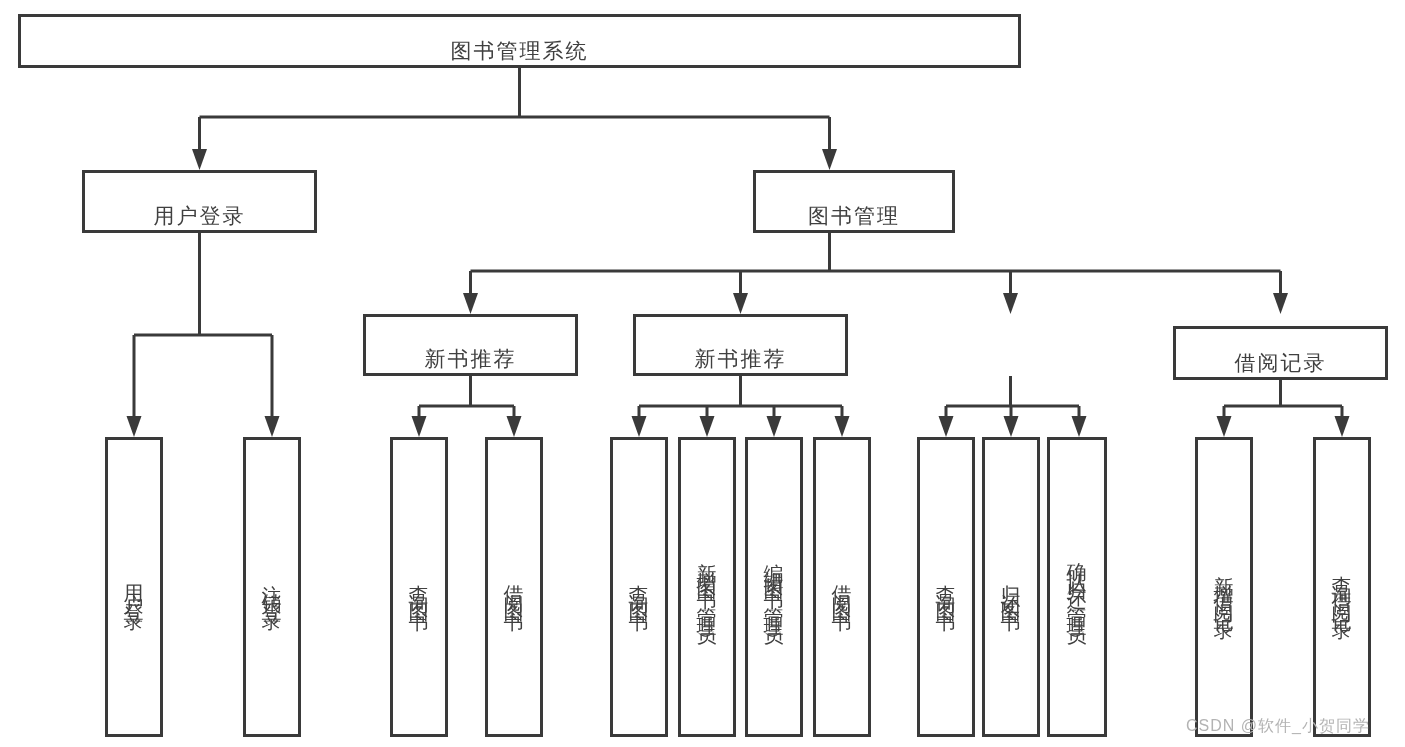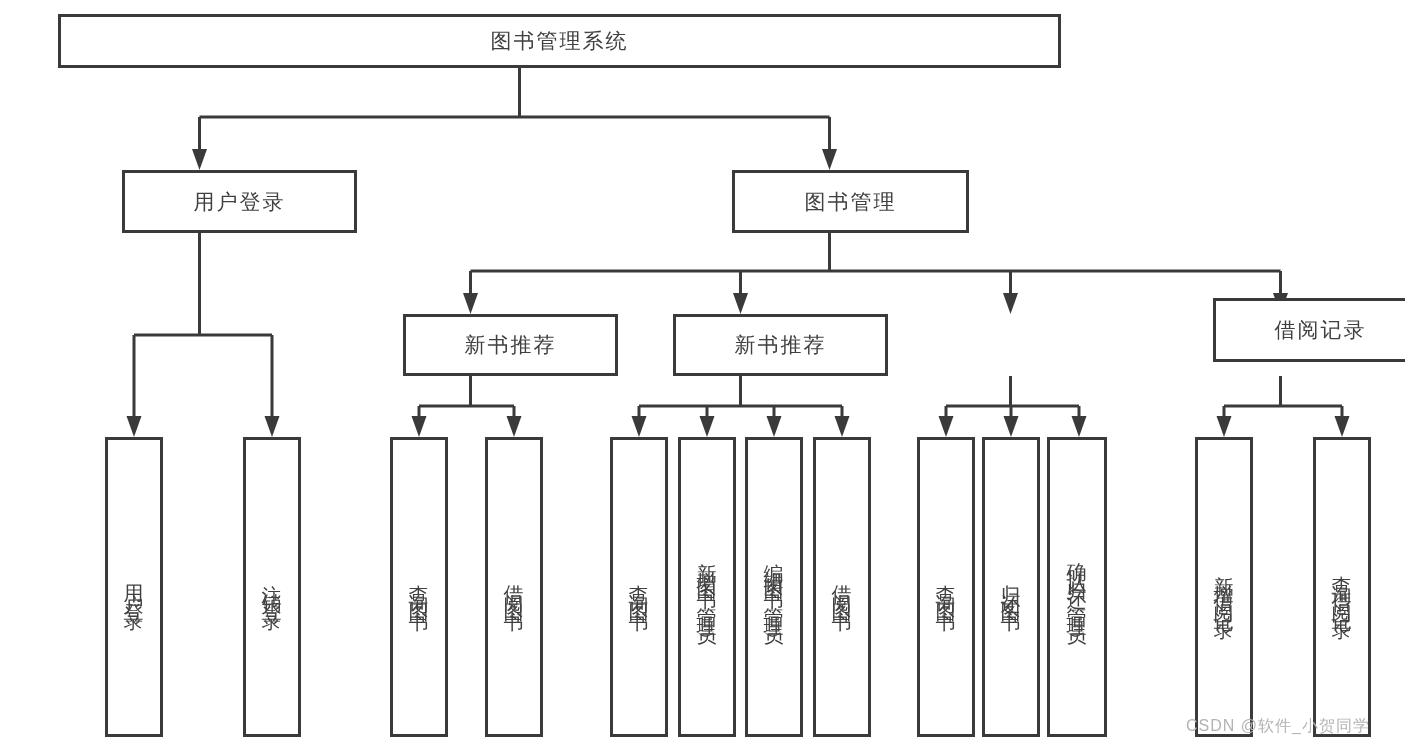--- a/index.html
+++ b/index.html
@@ -19,27 +19,26 @@
     overflow: hidden;
   }
   .connector { position: absolute; left: 0; top: 0; }
   .connector path { stroke: var(--line); stroke-width: 3; fill: none; }
   .connector polygon { fill: var(--line); stroke: none; }
   .box {
     position: absolute;
     border: 3px solid var(--line);
     background: #ffffff;
     display: flex;
-    align-items: center;
+    align-items: flex-end;
     justify-content: center;
     color: var(--text);
     font-size: 21px;
     letter-spacing: 2px;
     white-space: nowrap;
-    margin-left: 40px;
   }
   .vbox {
     position: absolute;
     top: 437px;
     height: 300px;
     width: 58px;
     border: 3px solid var(--line);
     background: #ffffff;
     display: flex;
     align-items: center;
@@ -105,31 +104,31 @@
     <polygon points="1334.5,416 1349.5,416 1342,437"></polygon>
   </svg>
 
   <div class="box" style="left:18px; top:14px; width:1003px; height:54px;">
     <span>图书管理系统</span>
   </div>
 
   <div class="box" style="left:82px; top:170px; width:235px; height:63px;">
     <span>用户登录</span>
   </div>
-  <div class="box" style="left:692px; top:170px; width:237px; height:63px;">
+  <div class="box" style="left:753px; top:170px; width:202px; height:63px;">
     <span>图书管理</span>
   </div>
 
   <div class="box" style="left:363px; top:314px; width:215px; height:62px;">
     <span>新书推荐</span>
   </div>
   <div class="box" style="left:633px; top:314px; width:215px; height:62px;">
     <span>新书推荐</span>
   </div>
-  <div class="box" style="left:1173px; top:298px; width:215px; height:64px;">
+  <div class="box" style="left:1173px; top:326px; width:215px; height:54px;">
     <span>借阅记录</span>
   </div>
 
   <div class="vbox" style="left:105px;">
     <span class="vtext">用户登录</span>
   </div>
   <div class="vbox" style="left:243px;">
     <span class="vtext">注销登录</span>
   </div>
 

